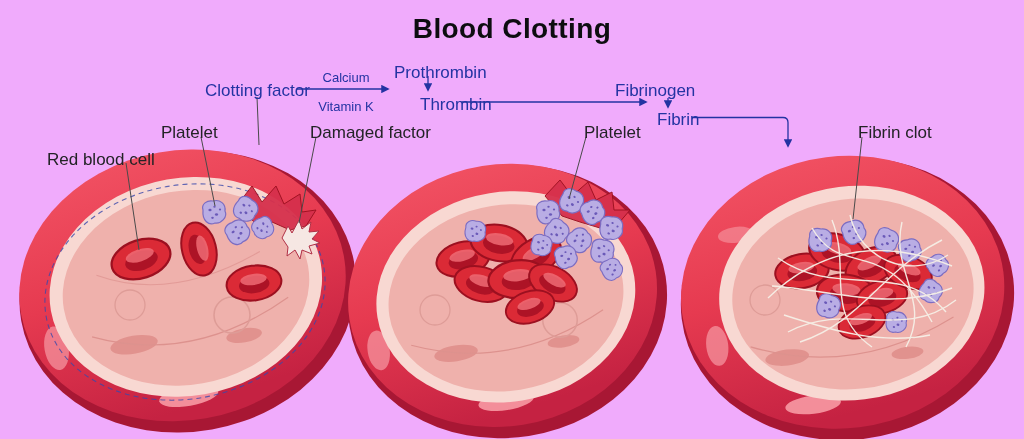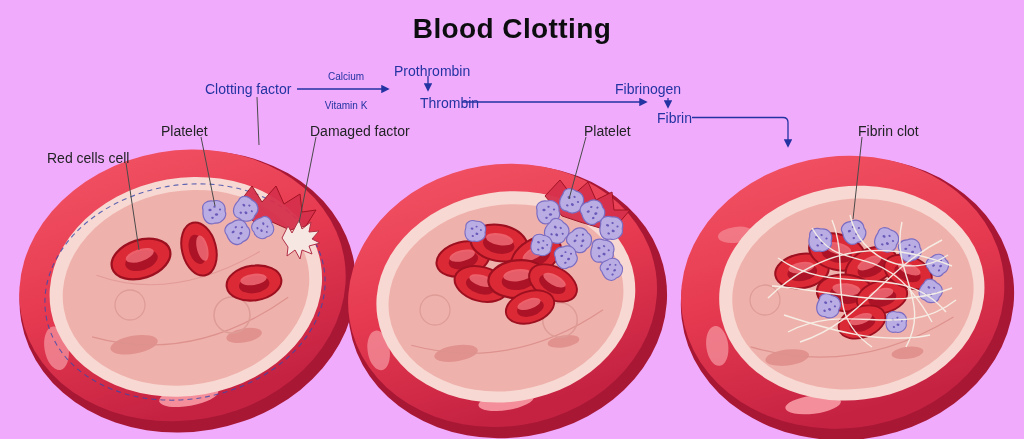--- a/index.html
+++ b/index.html
@@ -2,23 +2,23 @@
 <html><head>
 <meta charset="utf-8">
 <style>
   * { margin:0; padding:0; box-sizing:border-box; }
   html,body { background:#ffffff; }
   body { font-family:"Liberation Sans", sans-serif; }
   .canvas { position:relative; width:1024px; height:439px; background:#f0abfc; overflow:hidden; }
   .art { position:absolute; left:0; top:0; width:1024px; height:439px; }
   .title { position:absolute; top:13px; left:0; width:100%; text-align:center;
            font-size:28px; font-weight:bold; color:#0d0d10; letter-spacing:.4px; }
-  .lbl { position:absolute; font-size:14px; color:#232326; white-space:nowrap; line-height:1.1; }
+  .lbl { position:absolute; font-size:17px; color:#232326; white-space:nowrap; line-height:1.1; }
   .flow { color:#2333a2; }
-  .flow-sm { font-size:10px; transform:translateX(-50%); }
+  .flow-sm { font-size:13px; transform:translateX(-50%); }
 </style>
 </head>
 <body>
 
 <div class="canvas">
 
   <svg class="art" viewBox="0 0 1024 439" xmlns="http://www.w3.org/2000/svg">
     <defs>
       <linearGradient id="gBody" x1="0" y1="0" x2="0.18" y2="1">
         <stop offset="0" stop-color="#f25364"></stop>
@@ -179,19 +179,19 @@
   <div class="title">Blood Clotting</div>
 
   <div class="lbl flow" style="left:205px; top:82px;">Clotting factor</div>
   <div class="lbl flow flow-sm" style="left:346px; top:71px;">Calcium</div>
   <div class="lbl flow flow-sm" style="left:346px; top:100px;">Vitamin K</div>
   <div class="lbl flow" style="left:394px; top:64px;">Prothrombin</div>
   <div class="lbl flow" style="left:420px; top:96px;">Thrombin</div>
   <div class="lbl flow" style="left:615px; top:82px;">Fibrinogen</div>
   <div class="lbl flow" style="left:649px; top:111px;padding-left:8px;">Fibrin</div>
 
-  <div class="lbl" style="left:47px;  top:151px;">Red cells cell</div>
+  <div class="lbl" style="left:47px;  top:151px;">Red blood cell</div>
   <div class="lbl" style="left:161px; top:124px;">Platelet</div>
   <div class="lbl" style="left:310px; top:124px;">Damaged factor</div>
   <div class="lbl" style="left:584px; top:124px;">Platelet</div>
   <div class="lbl" style="left:858px; top:124px;">Fibrin clot</div>
 
 </div>
 
 </body></html>

